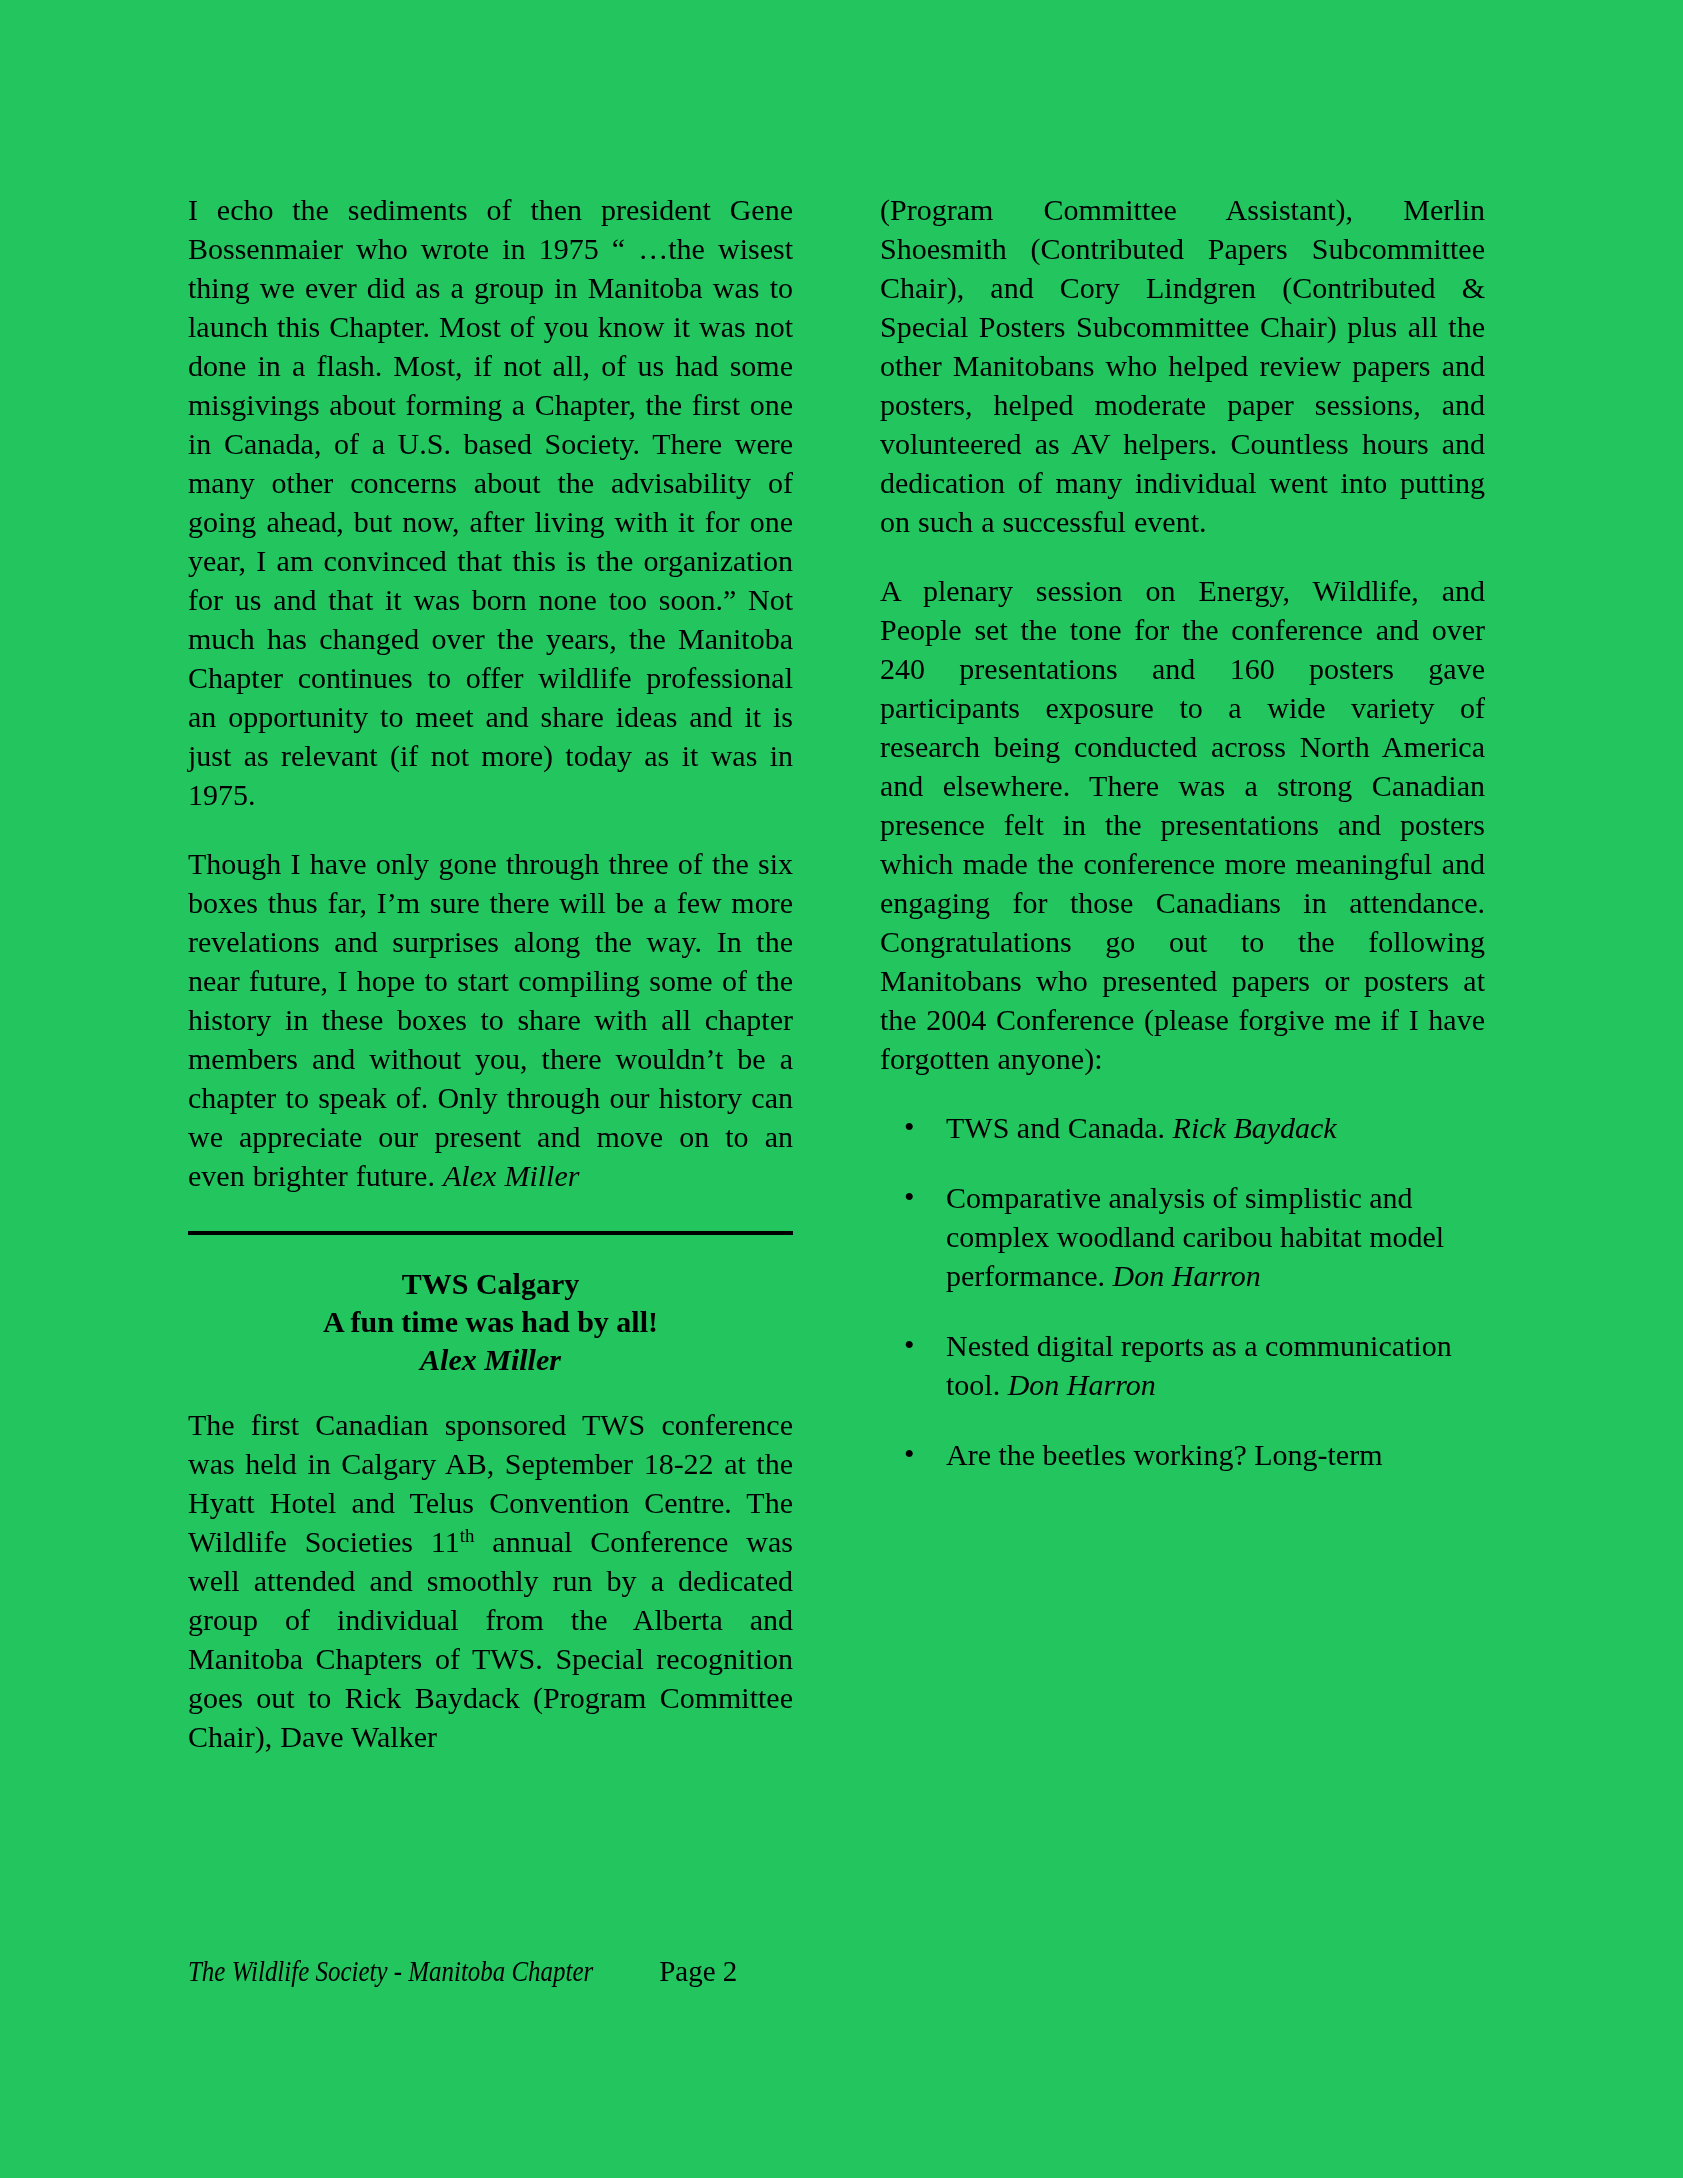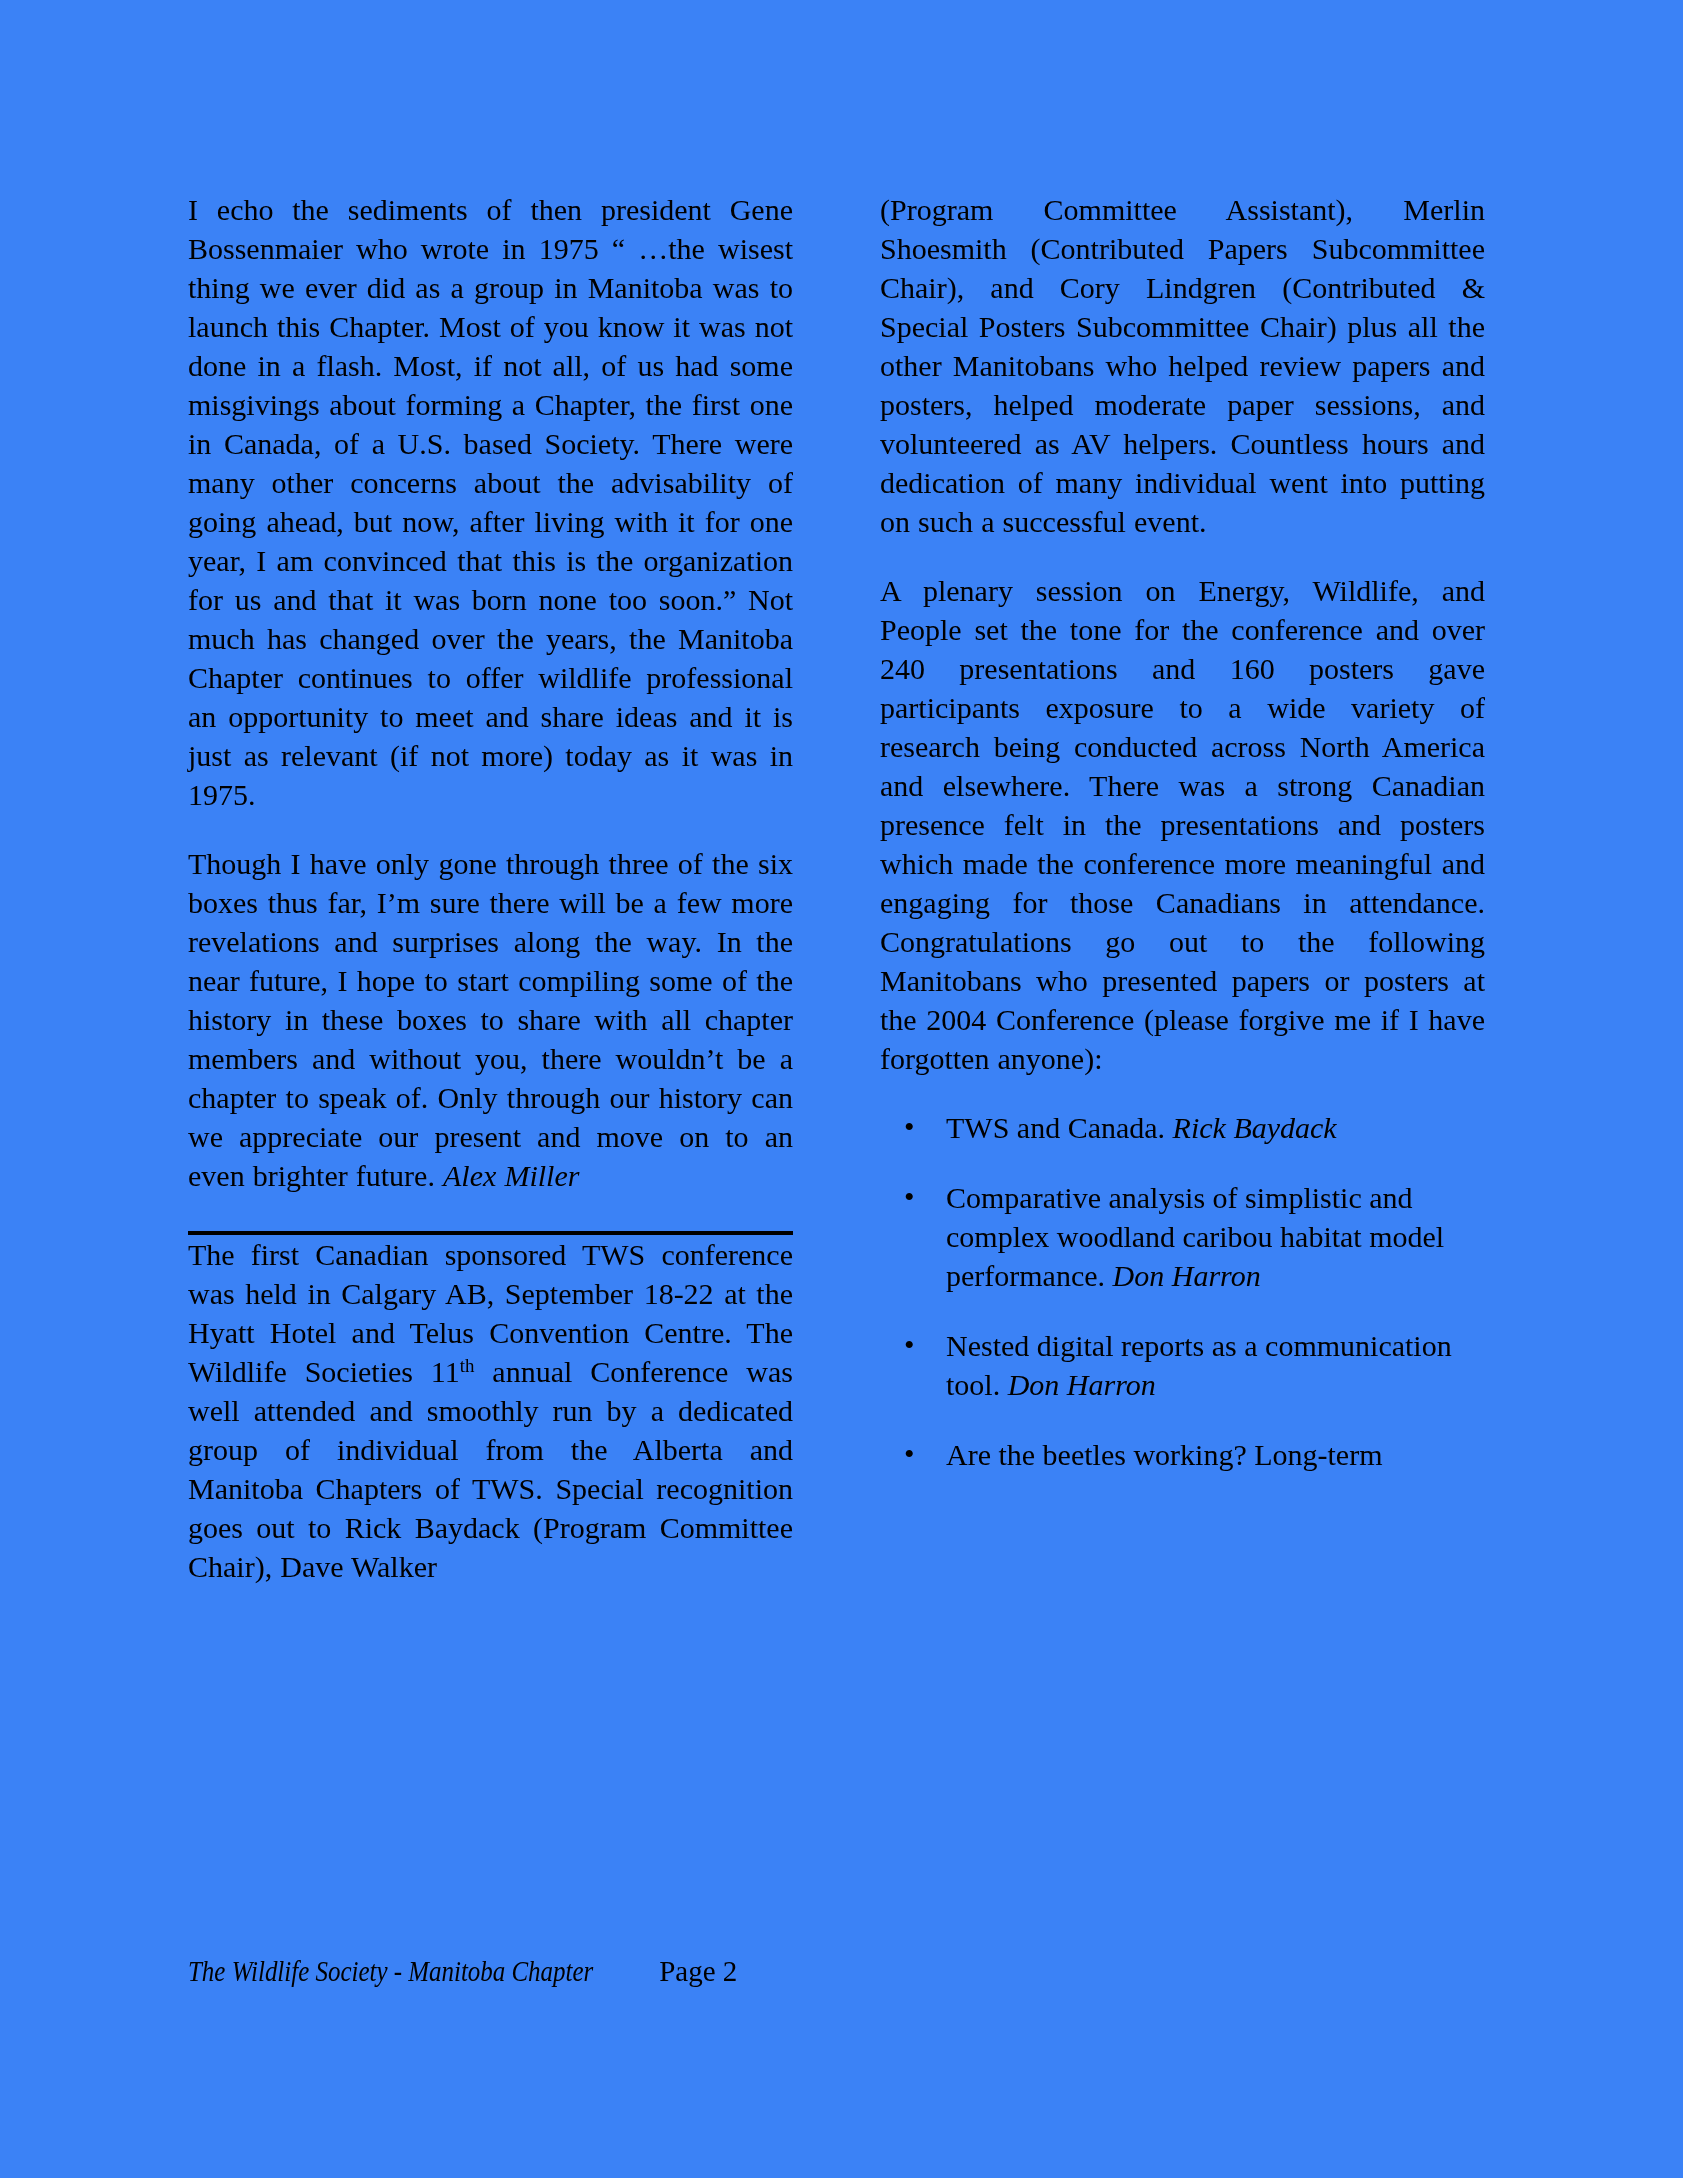--- a/index.html
+++ b/index.html
@@ -15,21 +15,21 @@
     position: relative;
     overflow: hidden;
   }
 
   .page {
     position: absolute;
     left: 0;
     top: 0;
     width: 1683px;
     height: 2178px;
-    background: #3b82f6;
+    background: #22c55e;
   }
 
   
   .content {
     position: absolute;
     left: 188px;
     top: 190px;
     width: 1297px;
     height: 1663px;
   }
@@ -152,20 +152,25 @@
     <div class="columns">
 
       <div class="col">
 
         <p class="body-text">I echo the sediments of then president Gene Bossenmaier who wrote in 1975 “ …the wisest thing we ever did as a group in Manitoba was to launch this Chapter.  Most of you know it was not done in a flash.  Most, if not all, of us had some misgivings about forming a Chapter, the first one in Canada, of a U.S. based Society.   There were many other concerns about the advisability of going ahead, but now, after living with it for one year, I am convinced that this is the organization for us and that it was born none too soon.”   Not much has changed over the years, the Manitoba Chapter continues to offer wildlife professional an opportunity to meet and share ideas and it is just as relevant (if not more) today as it was in 1975.</p>
 
         <p class="body-text tight"><span>Though I have only gone through three of the six boxes thus far, I’m sure there will be a few more revelations and surprises along the way. In the near future, I hope to start compiling some of the history in these boxes to share with all chapter members and without you, there wouldn’t be a chapter to speak of.  Only through our history can we appreciate our present and move on to an even brighter future. </span><span class="it">Alex Miller</span></p>
 
         <hr class="section-rule">
 
+        <div class="heading-block">
+          <span class="hl">TWS Calgary</span>
+          <span class="hl">A fun time was had by all!</span>
+          <span class="hl byline">Alex Miller</span>
+        </div>
 
         <p class="body-text tight"><span>The first Canadian sponsored TWS conference was held in Calgary AB, September 18-22 at the Hyatt Hotel and Telus Convention Centre.   The Wildlife Societies 11</span><sup class="ord">th</sup><span> annual Conference was well attended and smoothly run by a dedicated group of individual from the Alberta and Manitoba Chapters of TWS.   Special recognition goes out to Rick Baydack (Program Committee Chair), Dave Walker</span></p>
 
       </div>
 
       <div class="col">
 
         <p class="body-text">(Program Committee Assistant), Merlin Shoesmith (Contributed Papers Subcommittee Chair), and Cory Lindgren (Contributed &amp; Special Posters Subcommittee Chair) plus all the other Manitobans who helped review papers and posters, helped moderate paper sessions, and volunteered as AV helpers.  Countless hours and dedication of many individual went into putting on such a successful event.</p>
 
         <p class="body-text">A plenary session on Energy, Wildlife, and People set the tone for the conference and over 240 presentations and 160 posters gave participants exposure to a wide variety of research being conducted across North America and elsewhere.  There was a strong Canadian presence felt in the presentations and posters which made the conference more meaningful and engaging for those Canadians in attendance.   Congratulations go out to the following Manitobans who presented papers or posters at the 2004 Conference (please forgive me if I have forgotten anyone):</p>

